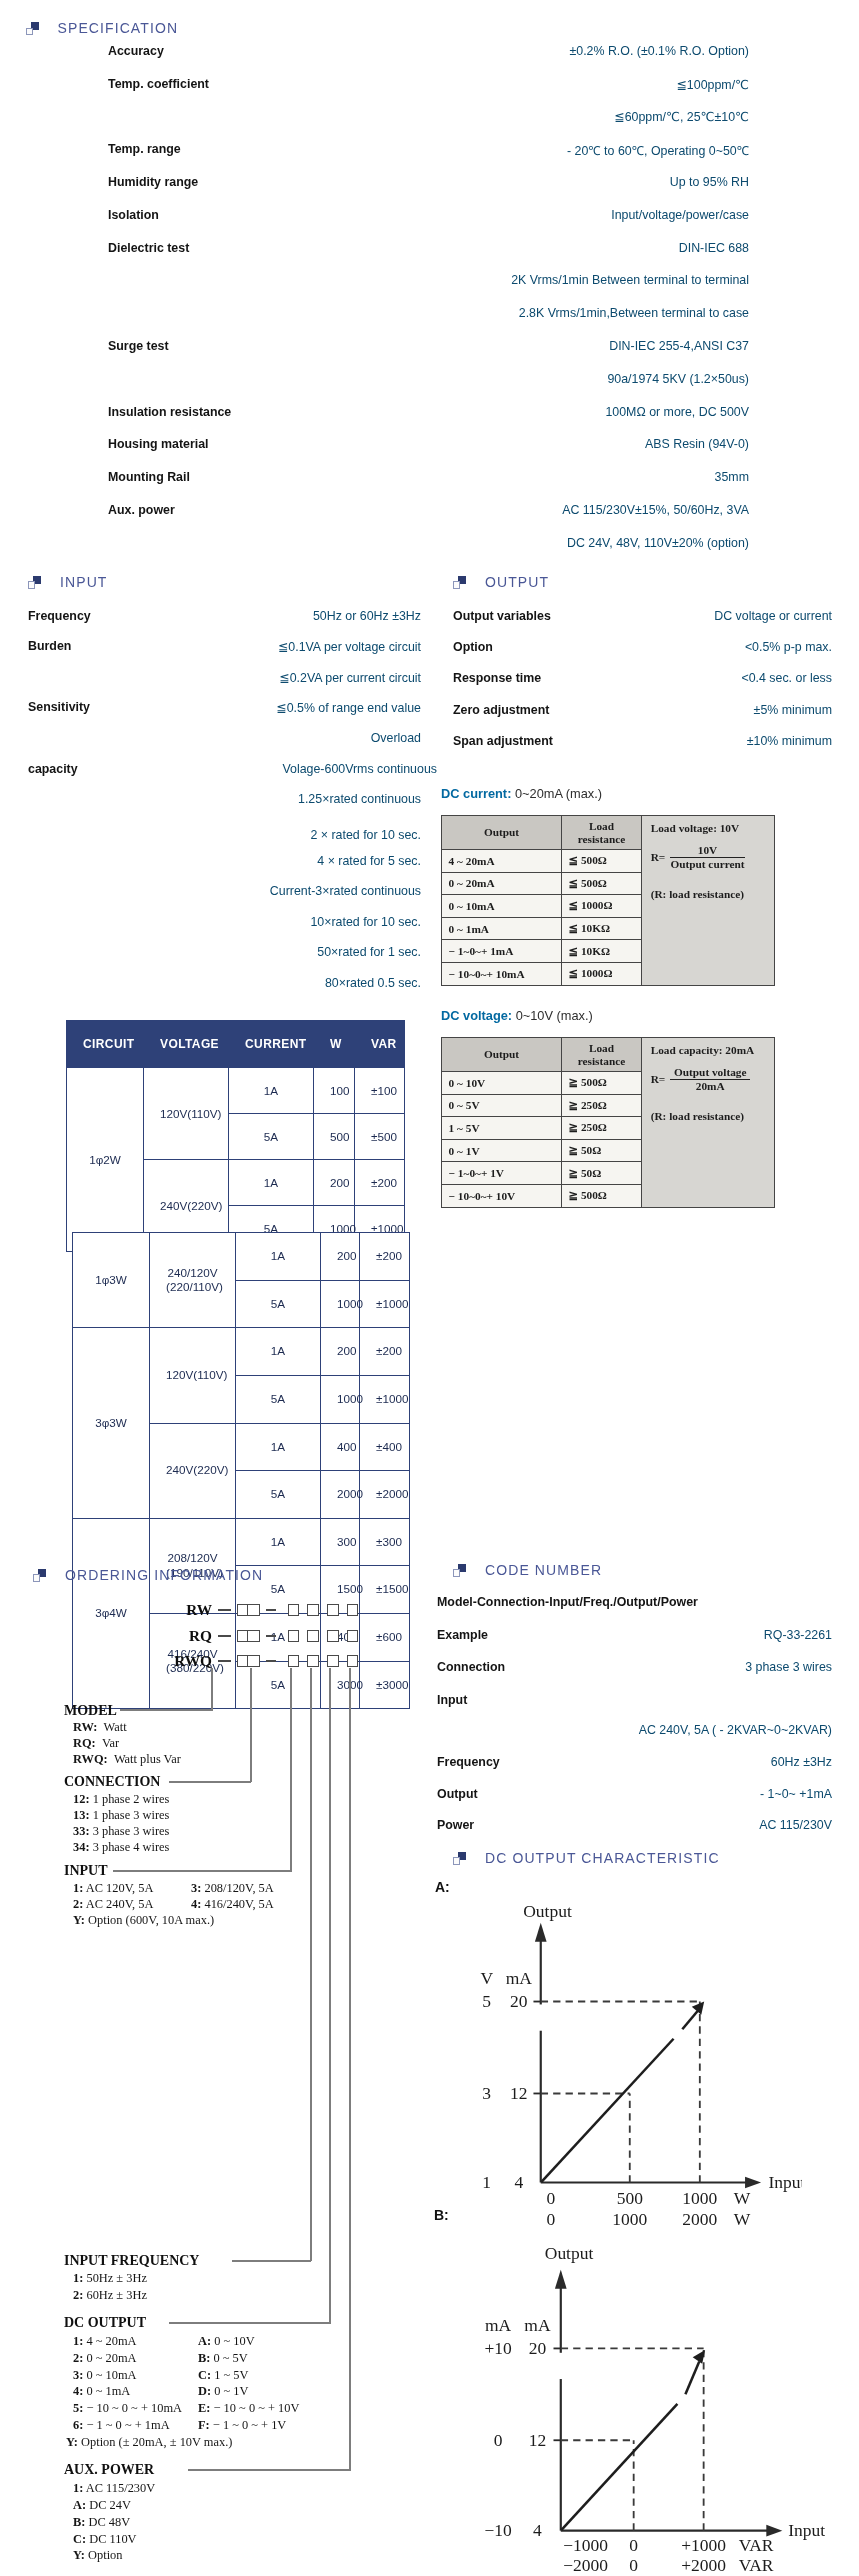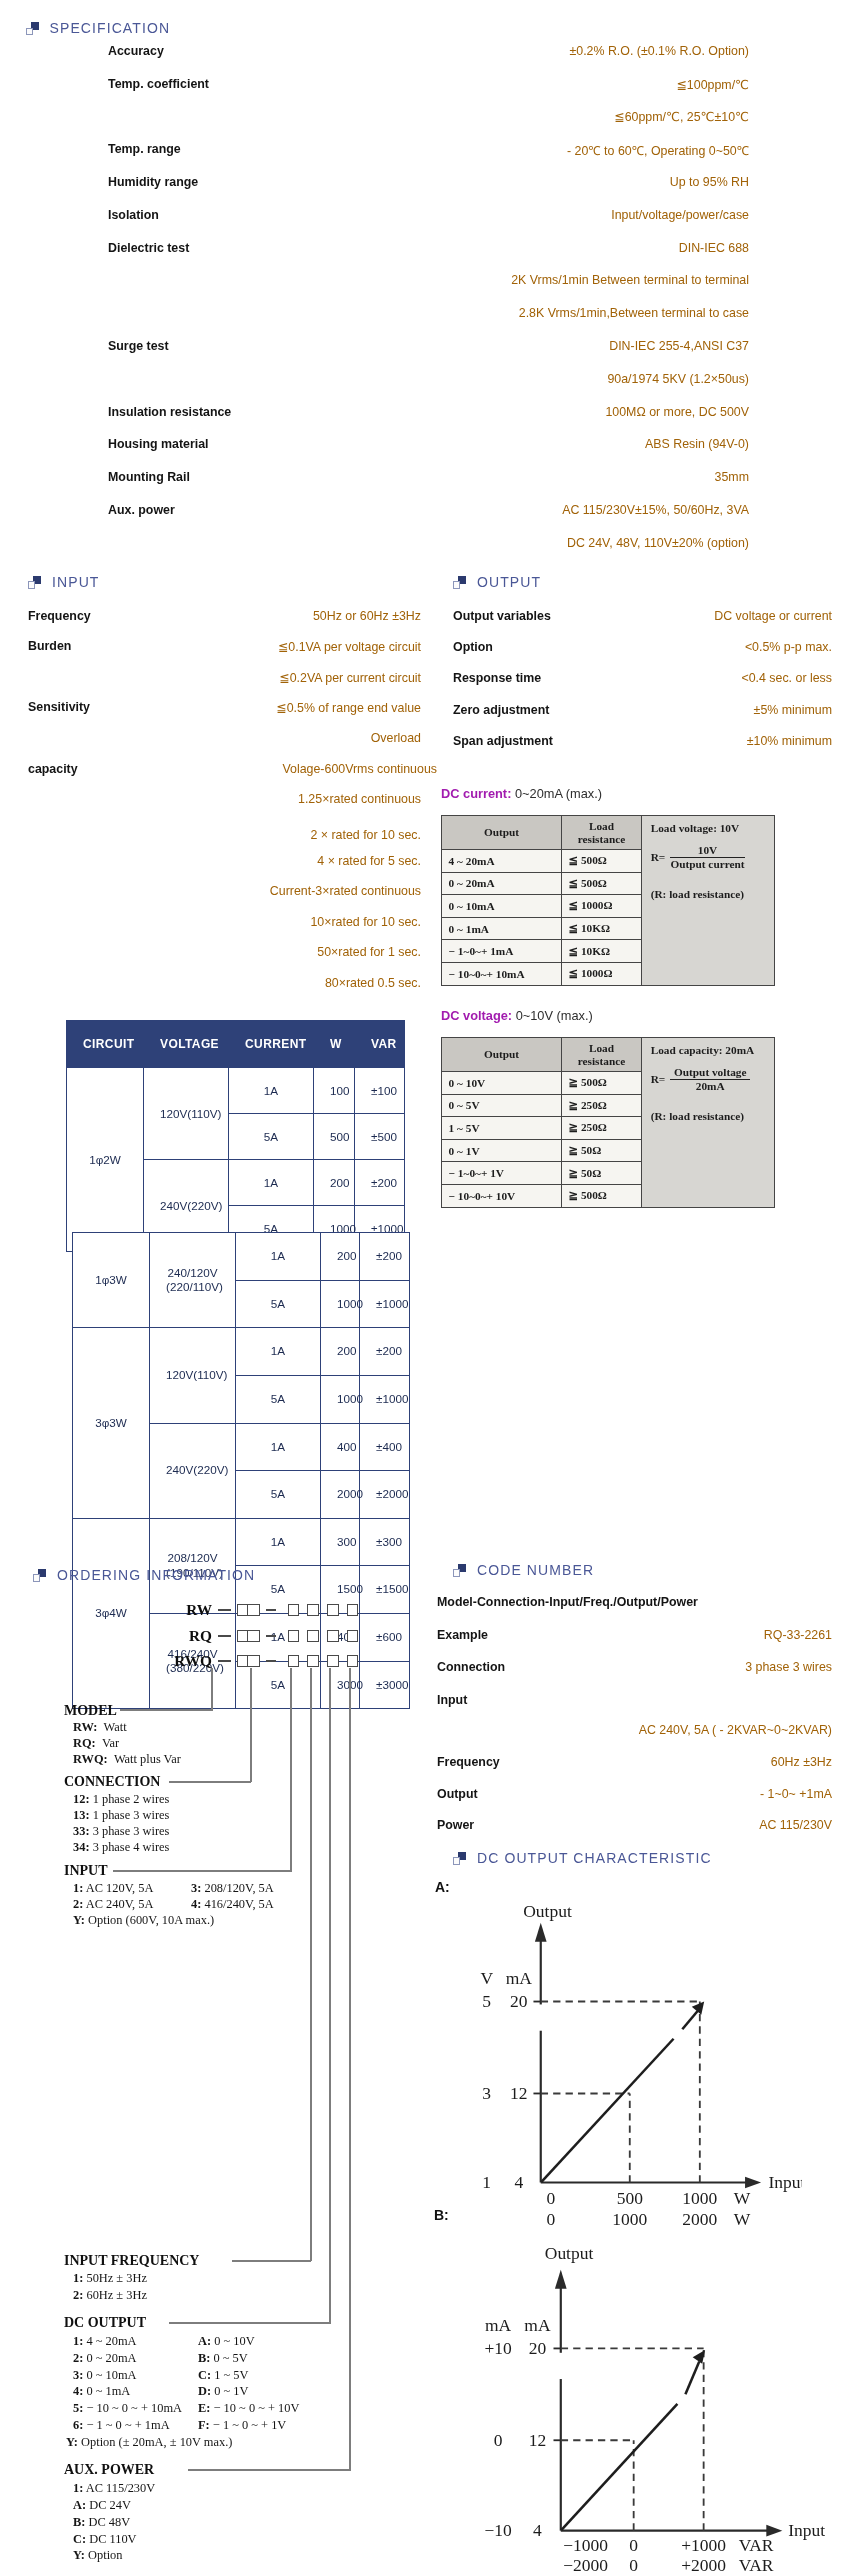--- a/index.html
+++ b/index.html
@@ -1,27 +1,27 @@
 <!DOCTYPE html>
 <html style="font-size:11.7px"><head>
 <meta charset="utf-8">
 <style>
   *{box-sizing:border-box}
   html,body{margin:0;padding:0;background:#fff}
   #page{position:relative;width:859px;height:2576px;background:#ffffff;
         font-family:"Liberation Sans",sans-serif;overflow:hidden}
-  .sechead{position:absolute;display:flex;align-items:center;gap:11px;
+  .sechead{position:absolute;display:flex;align-items:center;gap:19px;
            color:#4a5796;font-size:14px;letter-spacing:1.1px;white-space:nowrap}
   .hicon{position:relative;width:13px;height:13px;flex:0 0 13px}
   .hicon .d{position:absolute;top:0;right:0;width:8px;height:8px;background:#2b3a6e}
   .hicon .l{position:absolute;left:0;bottom:0;width:7.3px;height:7.3px;background:#fcfcfc;border:1.5px solid #8c96ba}
   .lab{position:absolute;font-weight:bold;font-size:12.4px;color:#141414;white-space:nowrap}
-  .val{position:absolute;font-size:12.4px;color:#a16207;text-align:right;white-space:nowrap}
+  .val{position:absolute;font-size:12.4px;color:#0c4a6e;text-align:right;white-space:nowrap}
   .dctitle{position:absolute;font-size:12.8px;color:#2e2e2e;white-space:nowrap}
-  .dctitle b{color:#a21caf}
+  .dctitle b{color:#0369a1}
   .ctab{position:absolute;border-collapse:collapse;table-layout:fixed;
         font-size:11.7px;color:#1c2a50}
   .ctab th,.ctab td{border:1.5px solid #2e4178;text-align:center;vertical-align:middle;padding:16px}
   .ctab th{background:#2e4178;color:#fff;font-weight:bold;height:32px;font-size:12px;letter-spacing:0.4px}
   .ctab td{background:#fff}
   .t1 td{height:28px}
   .t2 td{height:30px;line-height:1.25}
   .dtab{position:absolute;border-collapse:collapse;table-layout:fixed;
         font-family:"Liberation Serif",serif;font-size:11.3px;font-weight:bold;color:#1d1d1d}
   .dtab th,.dtab td{border:1.5px solid #454545;vertical-align:middle}

